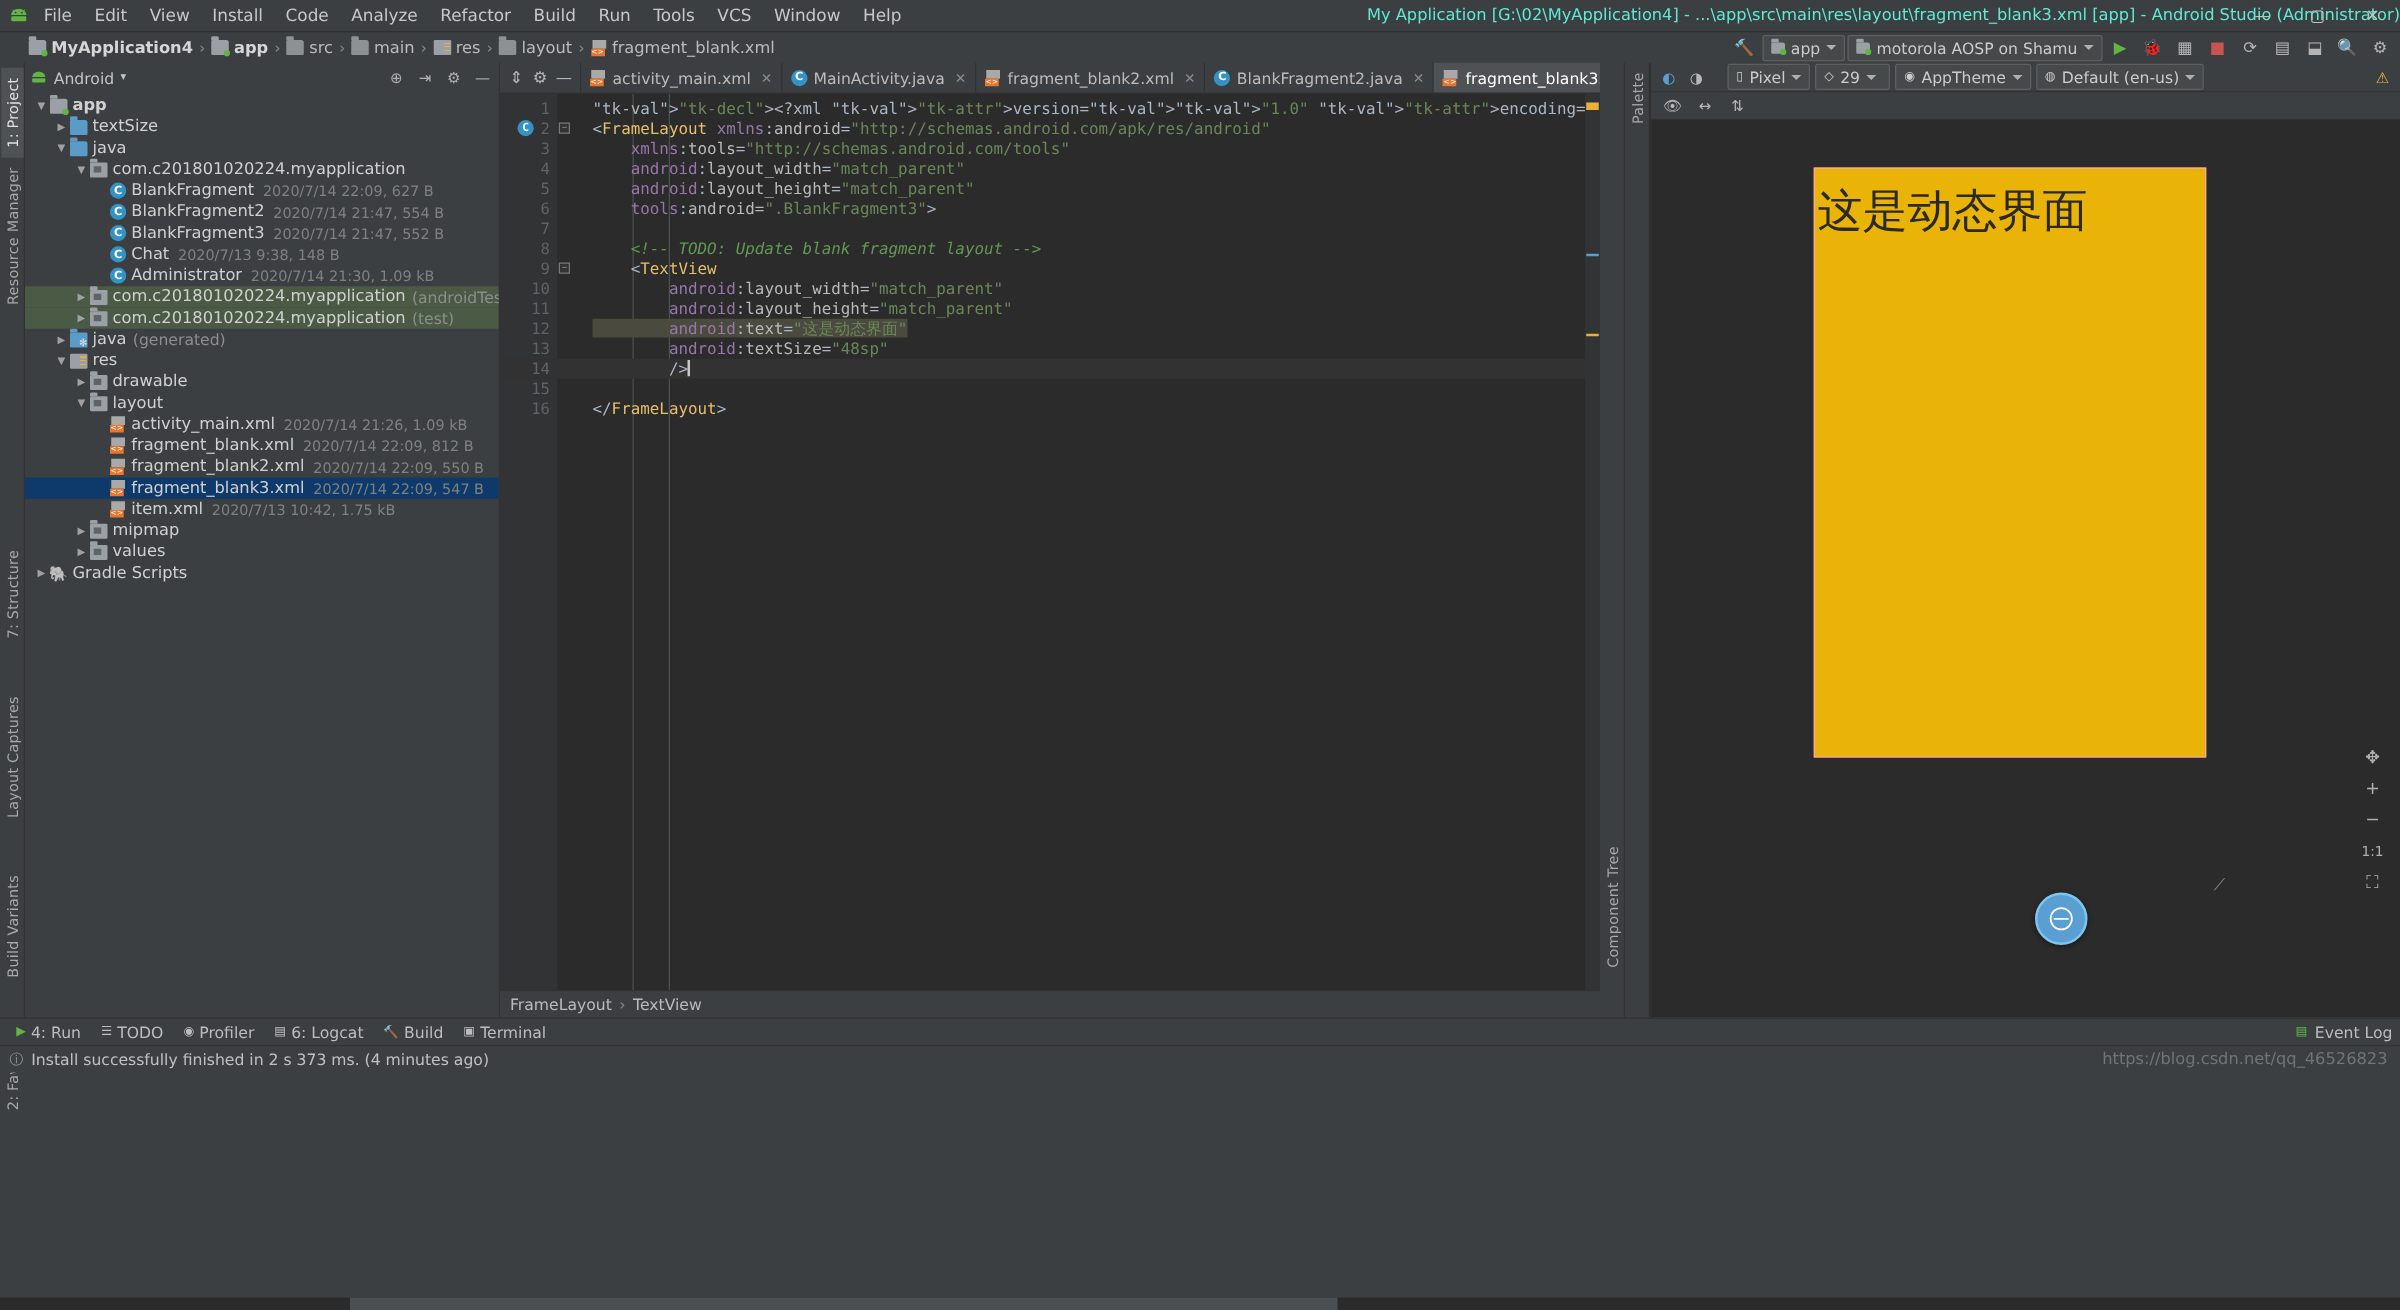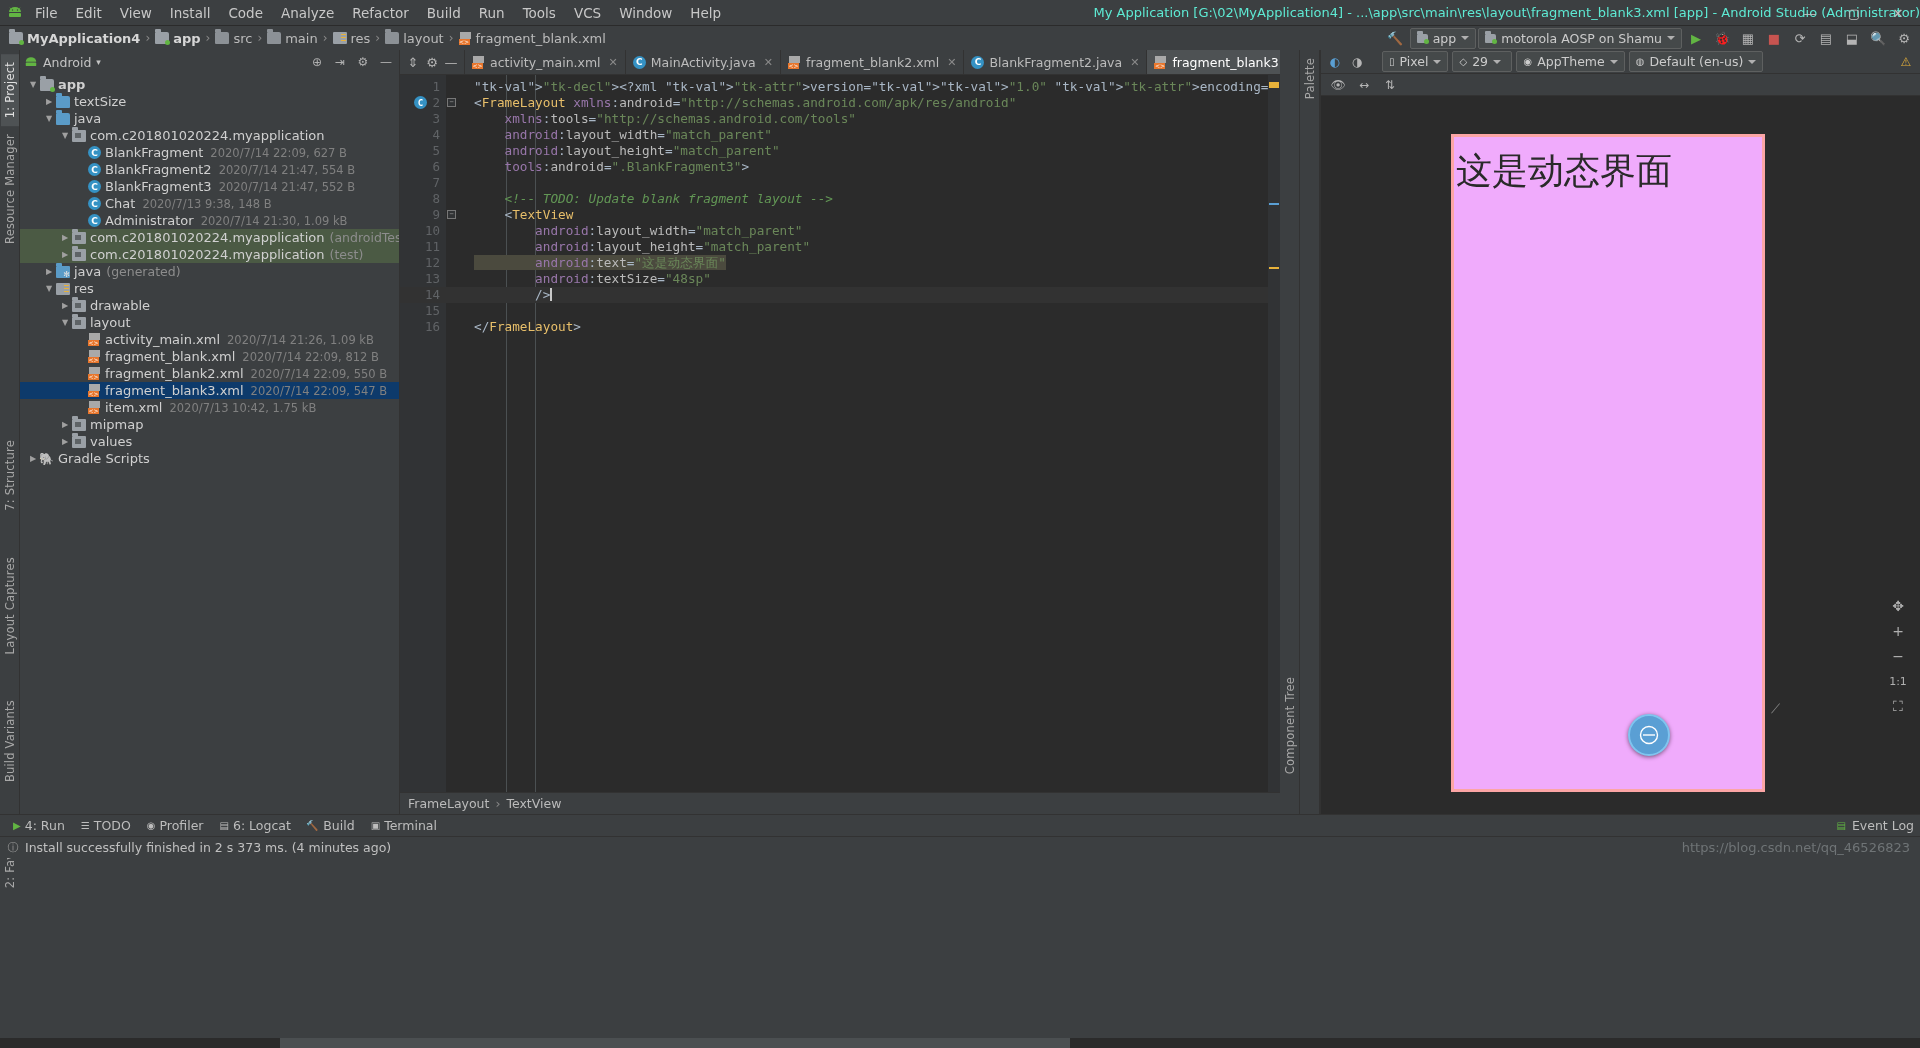--- a/index.html
+++ b/index.html
@@ -24,21 +24,21 @@
   .win-title {
     position: absolute; left: 0; right: 0; text-align: right;
     font-size: 13px; color: #5eead4; pointer-events: none;
   }
   .win-btns { position: absolute; right: 0; top: 0; height: 26px; display: flex; align-items: center; }
   .win-btn { width: 44px; height: 26px; display: flex; align-items: center; justify-content: center; color: #c0c0c0; font-size: 13px; }
 
   
   .navbar {
     height: 24px; background: #3c3f41; display: flex; align-items: center;
-    padding-left: 6px; position: relative;
+    padding-left: 20px; position: relative;
   }
   .crumb { display: flex; align-items: center; gap: 4px; padding: 0 3px; font-size: 13px; color: #bbbbbb; }
   .crumb.bold { font-weight: bold; color: #d6d6d6; }
   .crumb-sep { color: #8a8a8a; font-size: 12px; padding: 0 2px; }
   .folder-ico { width: 14px; height: 12px; background: #5a9bc7; border-radius: 1px 2px 1px 1px; position: relative; flex: 0 0 auto; }
   .folder-ico.grey { background: #9aa0a6; }
   .folder-ico.greyd { background: #8c9196; }
   .folder-ico::before { content:""; position:absolute; left:0; top:-3px; width:6px; height:3px; background:inherit; border-radius:1px 1px 0 0;}
   .dot-green { position: absolute; right: -1px; bottom: -1px; width: 5px; height: 5px; background: #62b543; border-radius: 50%; }
   .xml-ico { width: 13px; height: 13px; position: relative; flex: 0 0 auto; }
@@ -152,22 +152,22 @@
   .preview-col { width: 600px; flex: 0 0 600px; display: flex; flex-direction: column; background: #3c3f41; border-left:1px solid #323232;}
   .preview-rail { width: 20px; background:#3c3f41; flex: 0 0 20px; display:flex; flex-direction:column; align-items:center; padding-top:6px; border-right:1px solid #323232;}
   .pv-toolbar {
     height: 24px; display: flex; align-items: center; gap: 4px; padding: 0 5px;
     background: #3c3f41; border-bottom: 1px solid #323232;
   }
   .pv-toolbar2 { height: 22px; display:flex; align-items:center; gap:8px; padding: 0 8px; background:#3c3f41; border-bottom:1px solid #323232;}
   .pv-ico { width:18px;height:18px;display:flex;align-items:center;justify-content:center;color:#b6b6b6;font-size:12px;border-radius:2px;}
   .pv-canvas { flex: 1; background: #2b2b2b; position: relative; }
   .device-frame {
-    position: absolute; left: 130px; top: 38px; width: 314px; height: 658px;
-    background: #f0abfc; border: 3px solid #fca5a5;
+    position: absolute; left: 130px; top: 38px; width: 314px; height: 472px;
+    background: #eab308; border: 1px solid #fca5a5;
   }
   .device-text {
     font-size: 36px; color: #2a2a2a; padding: 10px 2px 0 2px;
     font-family: "DejaVu Sans", sans-serif;
   }
   .resize-handle { position:absolute; width: 14px; height: 14px; color:#8a8a8a; font-size: 13px; }
   .fab {
     position: absolute; width: 42px; height: 42px; border-radius: 50%;
     background: #5a9fd4; border: 2px solid #7fc4ef; display:flex;align-items:center;justify-content:center;
     box-shadow: 0 1px 4px rgba(0,0,0,.5);

